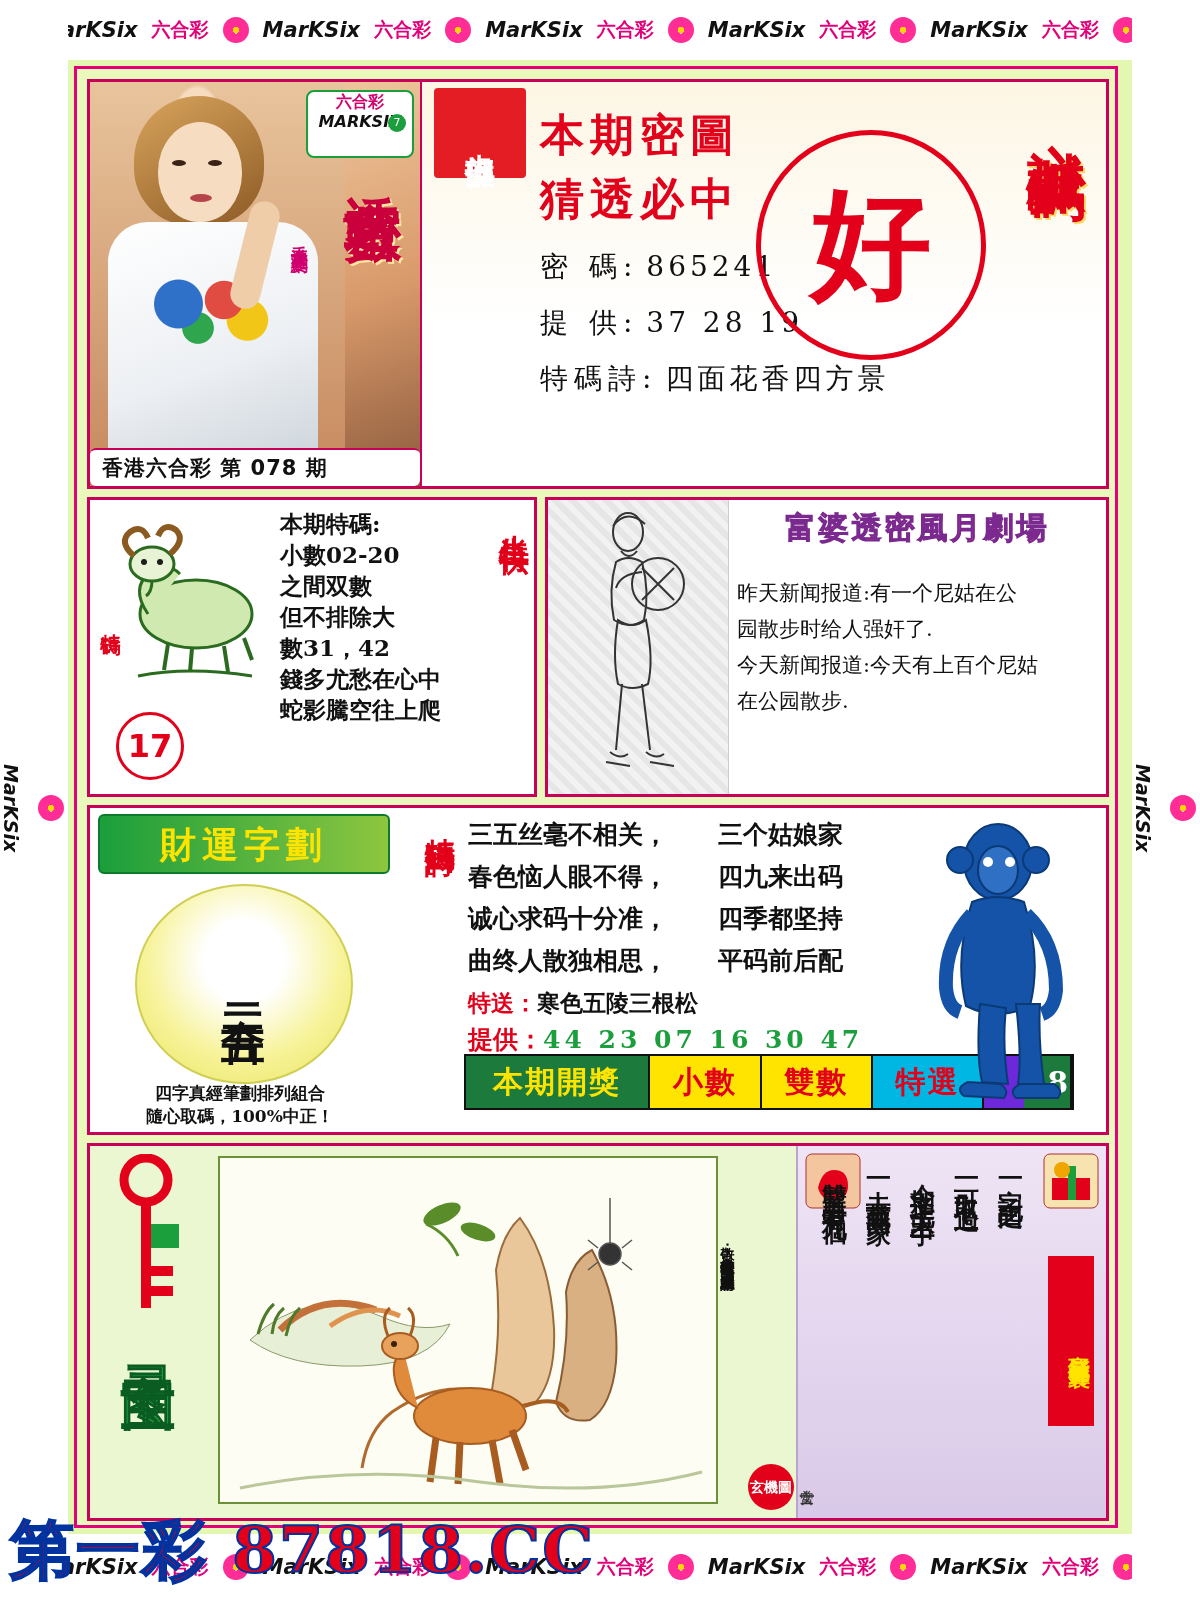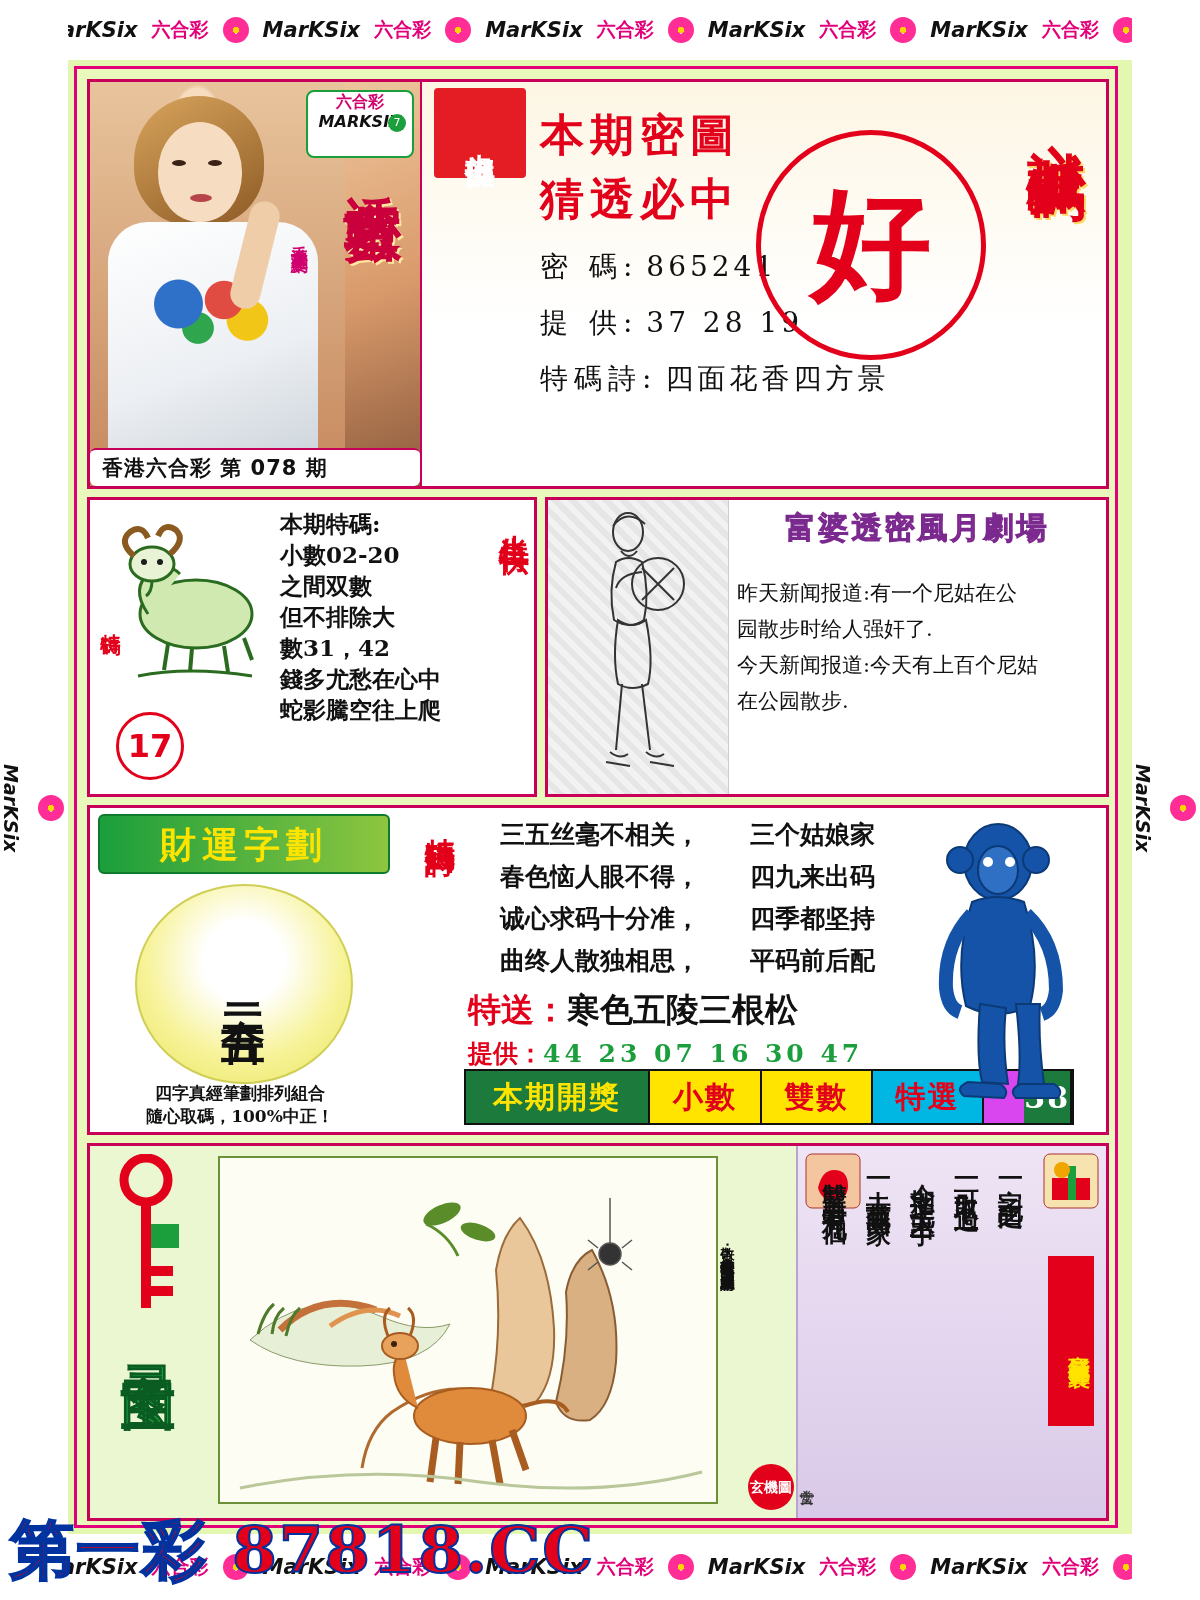--- a/index.html
+++ b/index.html
@@ -265,35 +265,35 @@
     font-family:"DejaVu Serif","Liberation Serif",serif;
   }
   .cy-mid{flex:1;position:relative;padding:6px 4px;}
   .poem-label{
     position:absolute;left:2px;top:6px;width:60px;
     writing-mode:vertical-rl;text-orientation:upright;
     color:#e2001a;font-size:30px;font-weight:bold;letter-spacing:4px;
     font-family:"DejaVu Serif","Liberation Serif",serif;
   }
   .poem{
-    margin-left:98px;color:#111;font-size:25px;line-height:42px;font-weight:bold;
+    margin-left:66px;color:#111;font-size:25px;line-height:42px;font-weight:bold;
     font-family:"DejaVu Serif","Liberation Serif",serif;
   }
   .poem .col2{display:inline-block;min-width:250px;}
-  .special-line{margin-left:66px;margin-top:6px;font-size:33px;font-weight:bold;
+  .special-line{margin-left:66px;margin-top:6px;font-size:23px;font-weight:bold;
     font-family:"DejaVu Serif","Liberation Serif",serif;}
   .special-line .k{color:#e2001a;}
   .special-line .v{color:#111;}
   .provide-line{margin-left:66px;margin-top:4px;font-size:25px;font-weight:bold;
     font-family:"DejaVu Serif","Liberation Serif",serif;}
   .provide-line .k{color:#e2001a;}
   .provide-line .v{color:#1b9e3c;letter-spacing:4px;}
   .draw-bar{
-    position:absolute;left:66px;bottom:7px;width:610px;height:56px;display:flex;
-    border:2px solid #111;box-sizing:border-box;background:#d946ef;
+    position:absolute;left:66px;bottom:22px;width:610px;height:56px;display:flex;
+    border:2px solid #111;box-sizing:border-box;background:#6d28d9;
   }
   .draw-bar .cell{
     display:flex;align-items:center;justify-content:center;
     font-size:30px;font-weight:bold;border-right:2px solid #111;
     font-family:"DejaVu Serif","Liberation Serif",serif;letter-spacing:2px;
   }
   .c-title{width:200px;background:#1b7a3c;color:#ffe400;}
   .c-y1{width:120px;background:#ffe400;color:#e2001a;}
   .c-y2{width:120px;background:#ffe400;color:#e2001a;}
   .c-y3{width:120px;background:#00b7e4;color:#e2001a;}

